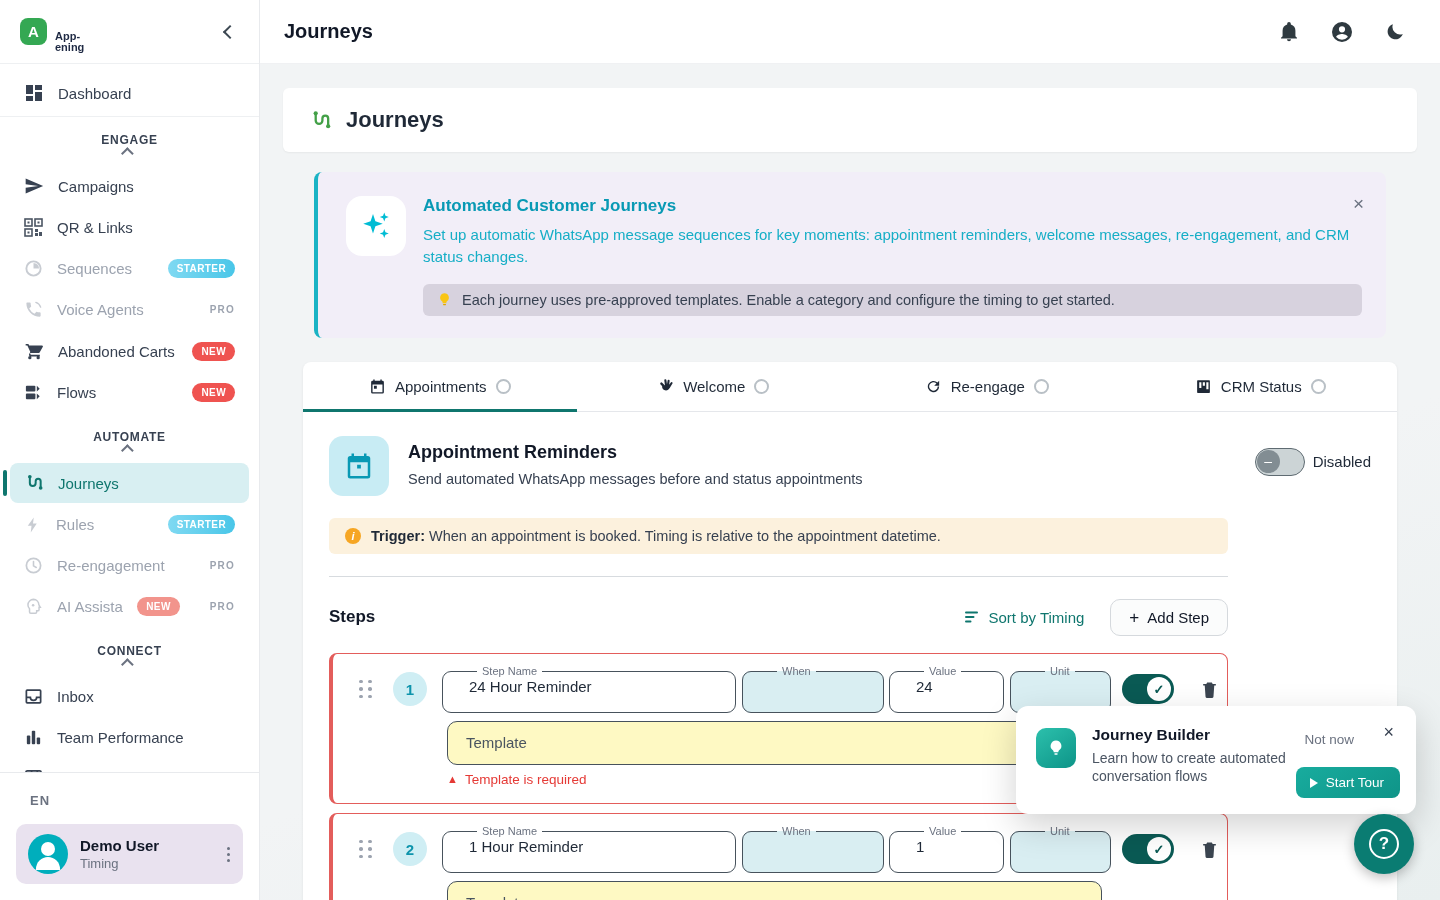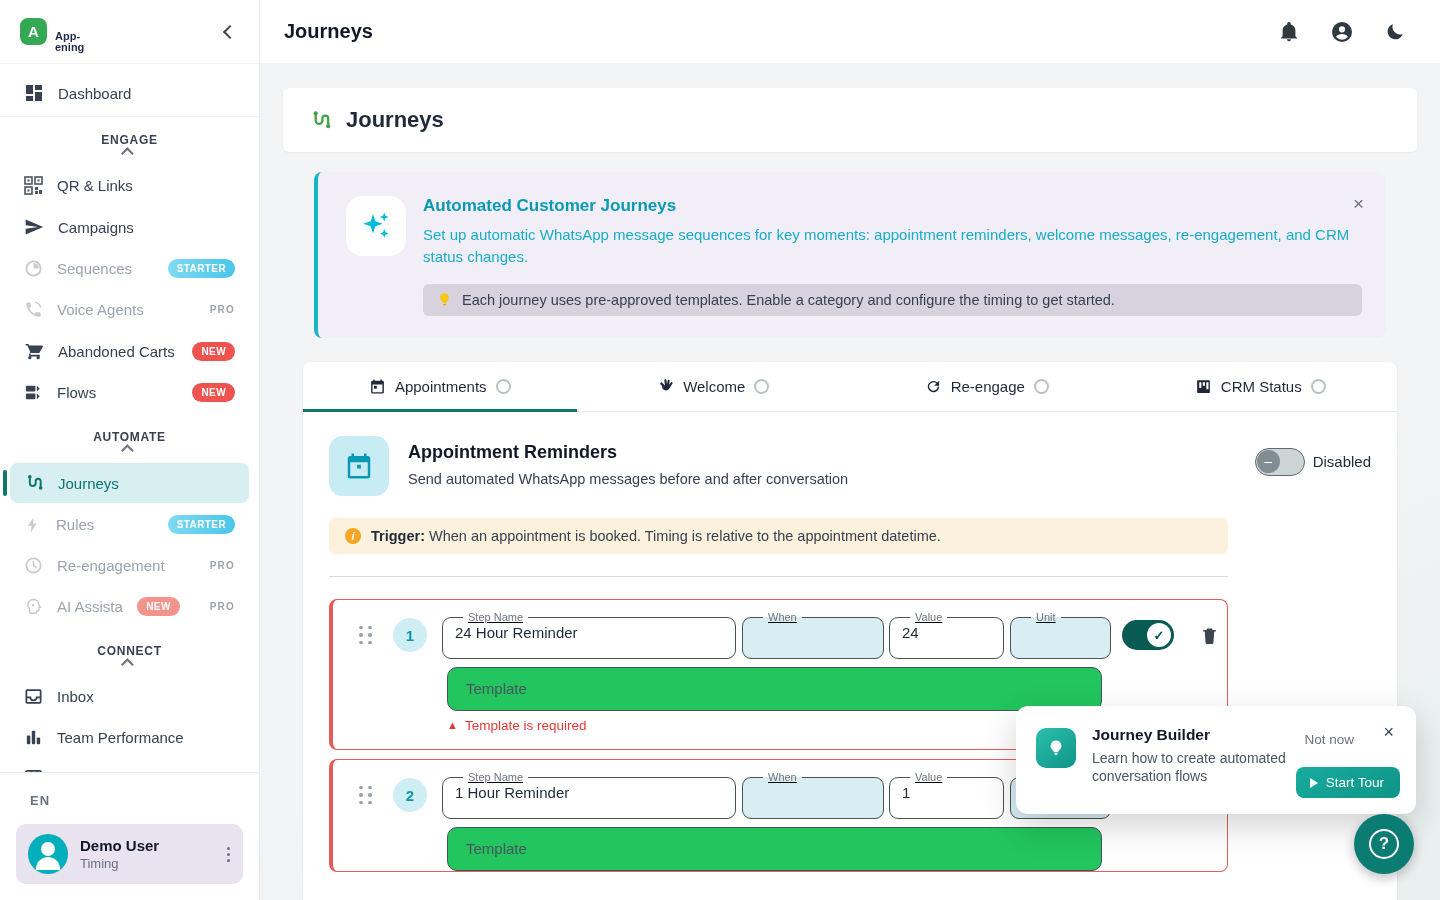--- a/index.html
+++ b/index.html
@@ -89,32 +89,32 @@
   .steps-title { font-size:17px; font-weight:bold; color:#111827;}
   .sort-btn { margin-left:auto; display:flex; align-items:center; gap:8px; color:#0f766e; font-size:15px; font-weight:500; cursor:pointer; margin-right:26px;}
   .add-btn { display:flex; align-items:center; gap:8px; border:1px solid #d5d9dd; background:#fbfcfc; border-radius:10px; padding:9px 18px; font-size:15px; color:#111827; cursor:pointer;}
   .add-plus { font-size:17px; color:#111827; line-height:1;}
 
   .step-card { width:899px; border:1.5px solid #e35d5b; border-left-width:4px; border-radius:8px; background:#fff; padding:12px 0 0; margin-bottom:9px; position:relative;}
   .step-row1 { display:flex; align-items:center; padding-left:26px;}
   .drag { display:grid; grid-template-columns:repeat(2,4px); gap:4px 5px; margin-right:21px; cursor:grab;}
   .drag i { width:3.5px; height:3.5px; border-radius:50%; background:#9ca3af;}
   .step-num { width:34px; height:34px; border-radius:50%; background:#cfeef4; color:#0e94ac; font-weight:bold; font-size:15px; display:flex; align-items:center; justify-content:center; margin-right:15px; flex-shrink:0;}
-  .ffield { border:1.6px solid #47525c; border-radius:9px; height:47px; padding:0 12px; background:#fff;text-decoration:underline;}
+  .ffield { border:1.6px solid #47525c; border-radius:9px; height:47px; padding:0 26px; background:#fff;}
   .ffield legend { font-size:11px; color:#6b7280; padding:0 5px; margin-left:8px; line-height:1;}
   .ffield input { border:0; background:transparent; width:100%; font-size:15px; color:#1f2937; outline:none; font-family:inherit; margin-top:1px;}
   .ffield.filled { background:#d9eef2;}
   .f-name { width:294px; margin-right:6px;}
   .f-when { width:142px; margin-right:5px;}
   .f-value { width:115px; margin-right:6px;}
   .f-unit { width:101px; margin-right:11px;}
   .tgl-on { width:52px; height:30px; border-radius:16px; background:#0a5a54; position:relative; cursor:pointer; flex-shrink:0; margin-right:26px;}
   .tgl-on .knob { position:absolute; right:3px; top:3px; width:24px; height:24px; border-radius:50%; background:#fff; color:#0a5a54; font-size:13px; font-weight:bold; display:flex; align-items:center; justify-content:center;}
   .trash { cursor:pointer; display:flex;}
-  .template-box { margin:8px 0 0 114px; width:655px; height:44px; background:#22c55e; border:1.2px solid #47525c; border-radius:10px; display:flex; align-items:center; padding:0 18px; font-size:15px; color:#4a5560; cursor:pointer;}
+  .template-box { margin:8px 0 0 114px; width:655px; height:44px; background:#fef9c3; border:1.2px solid #47525c; border-radius:10px; display:flex; align-items:center; padding:0 18px; font-size:15px; color:#4a5560; cursor:pointer;}
   .error-row { margin:7px 0 14px 114px; display:flex; align-items:center; gap:7px; font-size:13.5px; color:#e53935; padding-bottom:2px;}
   .warn-tri { font-size:11px; color:#e53935; line-height:1;}
 
   
   .popup { position:absolute; left:1016px; top:706px; width:400px; height:108px; background:#fff; border-radius:12px; box-shadow:0 12px 35px rgba(0,0,0,.18); z-index:30; padding:20px 18px 0 20px;}
   .popup-icon { position:absolute; left:20px; top:22px; width:40px; height:40px; border-radius:10px; background:linear-gradient(145deg,#2cc0ac,#0d9488); display:flex; align-items:center; justify-content:center;}
   .popup-title { margin-left:56px; font-size:15.5px; font-weight:bold; color:#111827;}
   .popup-body { margin-left:56px; margin-top:5px; font-size:14px; color:#4b5563; line-height:1.3; width:200px;}
   .popup-notnow { position:absolute; right:62px; top:26px; font-size:13.5px; color:#6b7280; cursor:pointer;}
   .popup-close { position:absolute; right:22px; top:16px; font-size:18px; color:#374151; cursor:pointer;}
@@ -149,42 +149,42 @@
             <rect x="2" y="13" width="7" height="5" fill="#374151"></rect>
             <rect x="11" y="9" width="7" height="9" fill="#374151"></rect>
           </svg>
         <span class="lbl">Dashboard</span>
       </div>
       <div class="side-divider"></div>
 
       <div class="sec-head">
         <span>ENGAGE</span>
         <span class="caret-up"></span>
+      </div>
+      <div class="side-item">
+        <svg width="20" height="20" viewBox="0 0 24 24">
+            <path d="M2 21l21-9L2 3v7l15 2-15 2z" fill="#374151"></path>
+          </svg>
+        <span class="lbl">Campaigns</span>
       </div>
       <div class="side-item">
         <svg width="19" height="19" viewBox="0 0 19 19">
             <g fill="#4b5563">
               <rect x="1" y="1" width="7" height="7" fill="none" stroke="#4b5563" stroke-width="1.6"></rect>
               <rect x="3.5" y="3.5" width="2" height="2"></rect>
               <rect x="11" y="1" width="7" height="7" fill="none" stroke="#4b5563" stroke-width="1.6"></rect>
               <rect x="13.5" y="3.5" width="2" height="2"></rect>
               <rect x="1" y="11" width="7" height="7" fill="none" stroke="#4b5563" stroke-width="1.6"></rect>
               <rect x="3.5" y="13.5" width="2" height="2"></rect>
               <rect x="11" y="11" width="3" height="3"></rect>
               <rect x="15" y="14" width="3" height="4"></rect>
               <rect x="11" y="15" width="3" height="3"></rect>
             </g>
           </svg>
         <span class="lbl">QR &amp; Links</span>
-      </div>
-      <div class="side-item">
-        <svg width="20" height="20" viewBox="0 0 24 24">
-            <path d="M2 21l21-9L2 3v7l15 2-15 2z" fill="#374151"></path>
-          </svg>
-        <span class="lbl">Campaigns</span>
       </div>
       <div class="side-item dim">
         <svg width="19" height="19" viewBox="0 0 24 24">
             <circle cx="12" cy="12" r="9" fill="none" stroke="#9ca3af" stroke-width="2.4"></circle>
             <path d="M12 5a7 7 0 0 1 7 7h-7z" fill="#9ca3af"></path>
           </svg>
         <span class="lbl">Sequences</span>
         <span class="badge starter">STARTER</span>
       </div>
       <div class="side-item dim">
@@ -392,40 +392,57 @@
 
         <div class="section">
           <div class="rem-head">
             <div class="rem-icon-tile">
               <svg width="30" height="30" viewBox="0 0 24 24">
                   <path d="M19 4h-1V2h-2v2H8V2H6v2H5a2 2 0 0 0-2 2v14a2 2 0 0 0 2 2h14a2 2 0 0 0 2-2V6a2 2 0 0 0-2-2zm0 16H5V9h14zM10.5 11h3v3h-3z" fill="#0899b4"></path>
                 </svg>
             </div>
             <div>
               <div class="rem-title">Appointment Reminders</div>
-              <div class="rem-sub">Send automated WhatsApp messages before and after conversation</div>
+              <div class="rem-sub">Send automated WhatsApp messages before and status appointments</div>
             </div>
             <div class="rem-toggle-wrap">
               <div class="tgl-off">
                 <div class="knob">–</div>
               </div>
               <span class="tgl-label">Disabled</span>
             </div>
           </div>
 
           <div class="trigger">
             <span class="info-dot">i</span>
             <span class="trigger-text">
               <b>Trigger:</b>
               <span>When an appointment is booked. Timing is relative to the appointment datetime.</span>
             </span>
           </div>
 
           <div class="hr"></div>
 
+          <div class="steps-row">
+            <span class="steps-title">Steps</span>
+            <span class="sort-btn">
+              <svg width="16" height="16" viewBox="0 0 16 16">
+                  <g stroke="#0f766e" stroke-width="2" stroke-linecap="round">
+                    <path d="M2 3.5h11"></path>
+                    <path d="M2 8h7.5"></path>
+                    <path d="M2 12.5h4.5"></path>
+                  </g>
+                </svg>
+              <span>Sort by Timing</span>
+            </span>
+            <button class="add-btn">
+              <span class="add-plus">+</span>
+              <span>Add Step</span>
+            </button>
+          </div>
 
           <div class="step-card">
             <div class="step-row1">
               <span class="drag">
                   <i></i>
                   <i></i>
                   <i></i>
                   <i></i>
                   <i></i>
                   <i></i>

